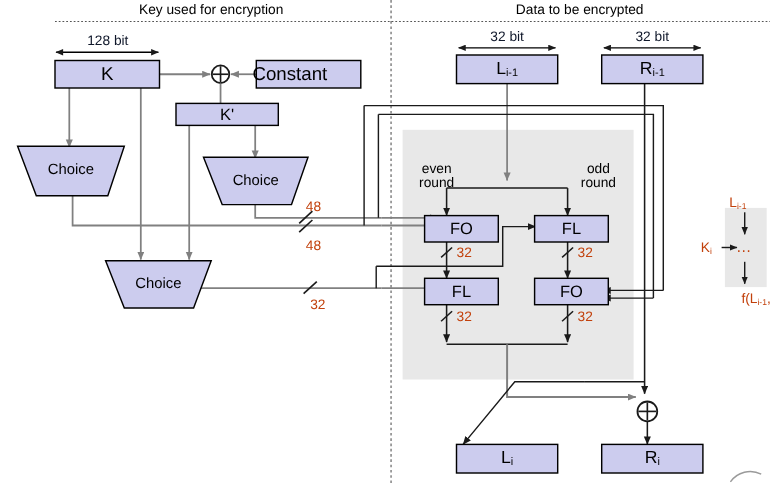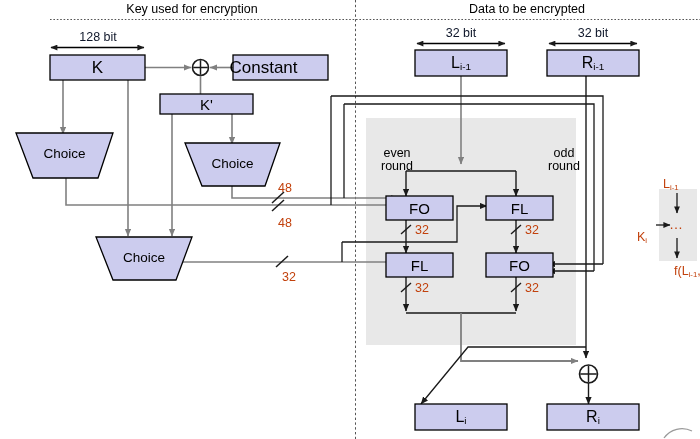--- a/index.html
+++ b/index.html
@@ -214,34 +214,34 @@
 
   <div class="boxlbl" style="left:386px;top:196px;width:67px;height:24px;font-size:15px;">FO</div>
   <div class="boxlbl" style="left:486px;top:196px;width:67px;height:24px;font-size:15px;">FL</div>
   <div class="boxlbl" style="left:386px;top:253px;width:67px;height:24px;font-size:15px;">FL</div>
   <div class="boxlbl" style="left:486px;top:253px;width:67px;height:24px;font-size:15px;">FO</div>
 
   <div class="rndlbl" style="left:373px;top:147px;width:48px;">
     <div>even</div>
     <div>round</div>
   </div>
-  <div class="rndlbl" style="left:540px;top:147px;width:48px;">
+  <div class="rndlbl" style="left:520px;top:147px;width:48px;">
     <div>odd</div>
     <div>round</div>
   </div>
 
   <div class="wlbl" style="left:415px;top:223px;">32</div>
   <div class="wlbl" style="left:525px;top:223px;">32</div>
   <div class="wlbl" style="left:415px;top:281px;">32</div>
   <div class="wlbl" style="left:525px;top:281px;">32</div>
 
   <div class="wlbl" style="left:663px;top:177px;font-size:12.5px;">
     <span>L</span><sub>i-1</sub>
   </div>
-  <div class="wlbl" style="left:637px;top:230px;font-size:12.5px;">
+  <div class="wlbl" style="left:637px;top:218px;font-size:12.5px;">
     <span>K</span><sub>i</sub>
   </div>
   <div class="wlbl" style="left:669px;top:216px;font-size:14px;letter-spacing:1px;">…</div>
   <div class="wlbl" style="left:674px;top:264px;font-size:12.5px;">
     <span>f(L</span><sub>i-1</sub><span>, K</span><sub>j</sub><span>)</span>
   </div>
 
 </div>
 
 </body></html>

